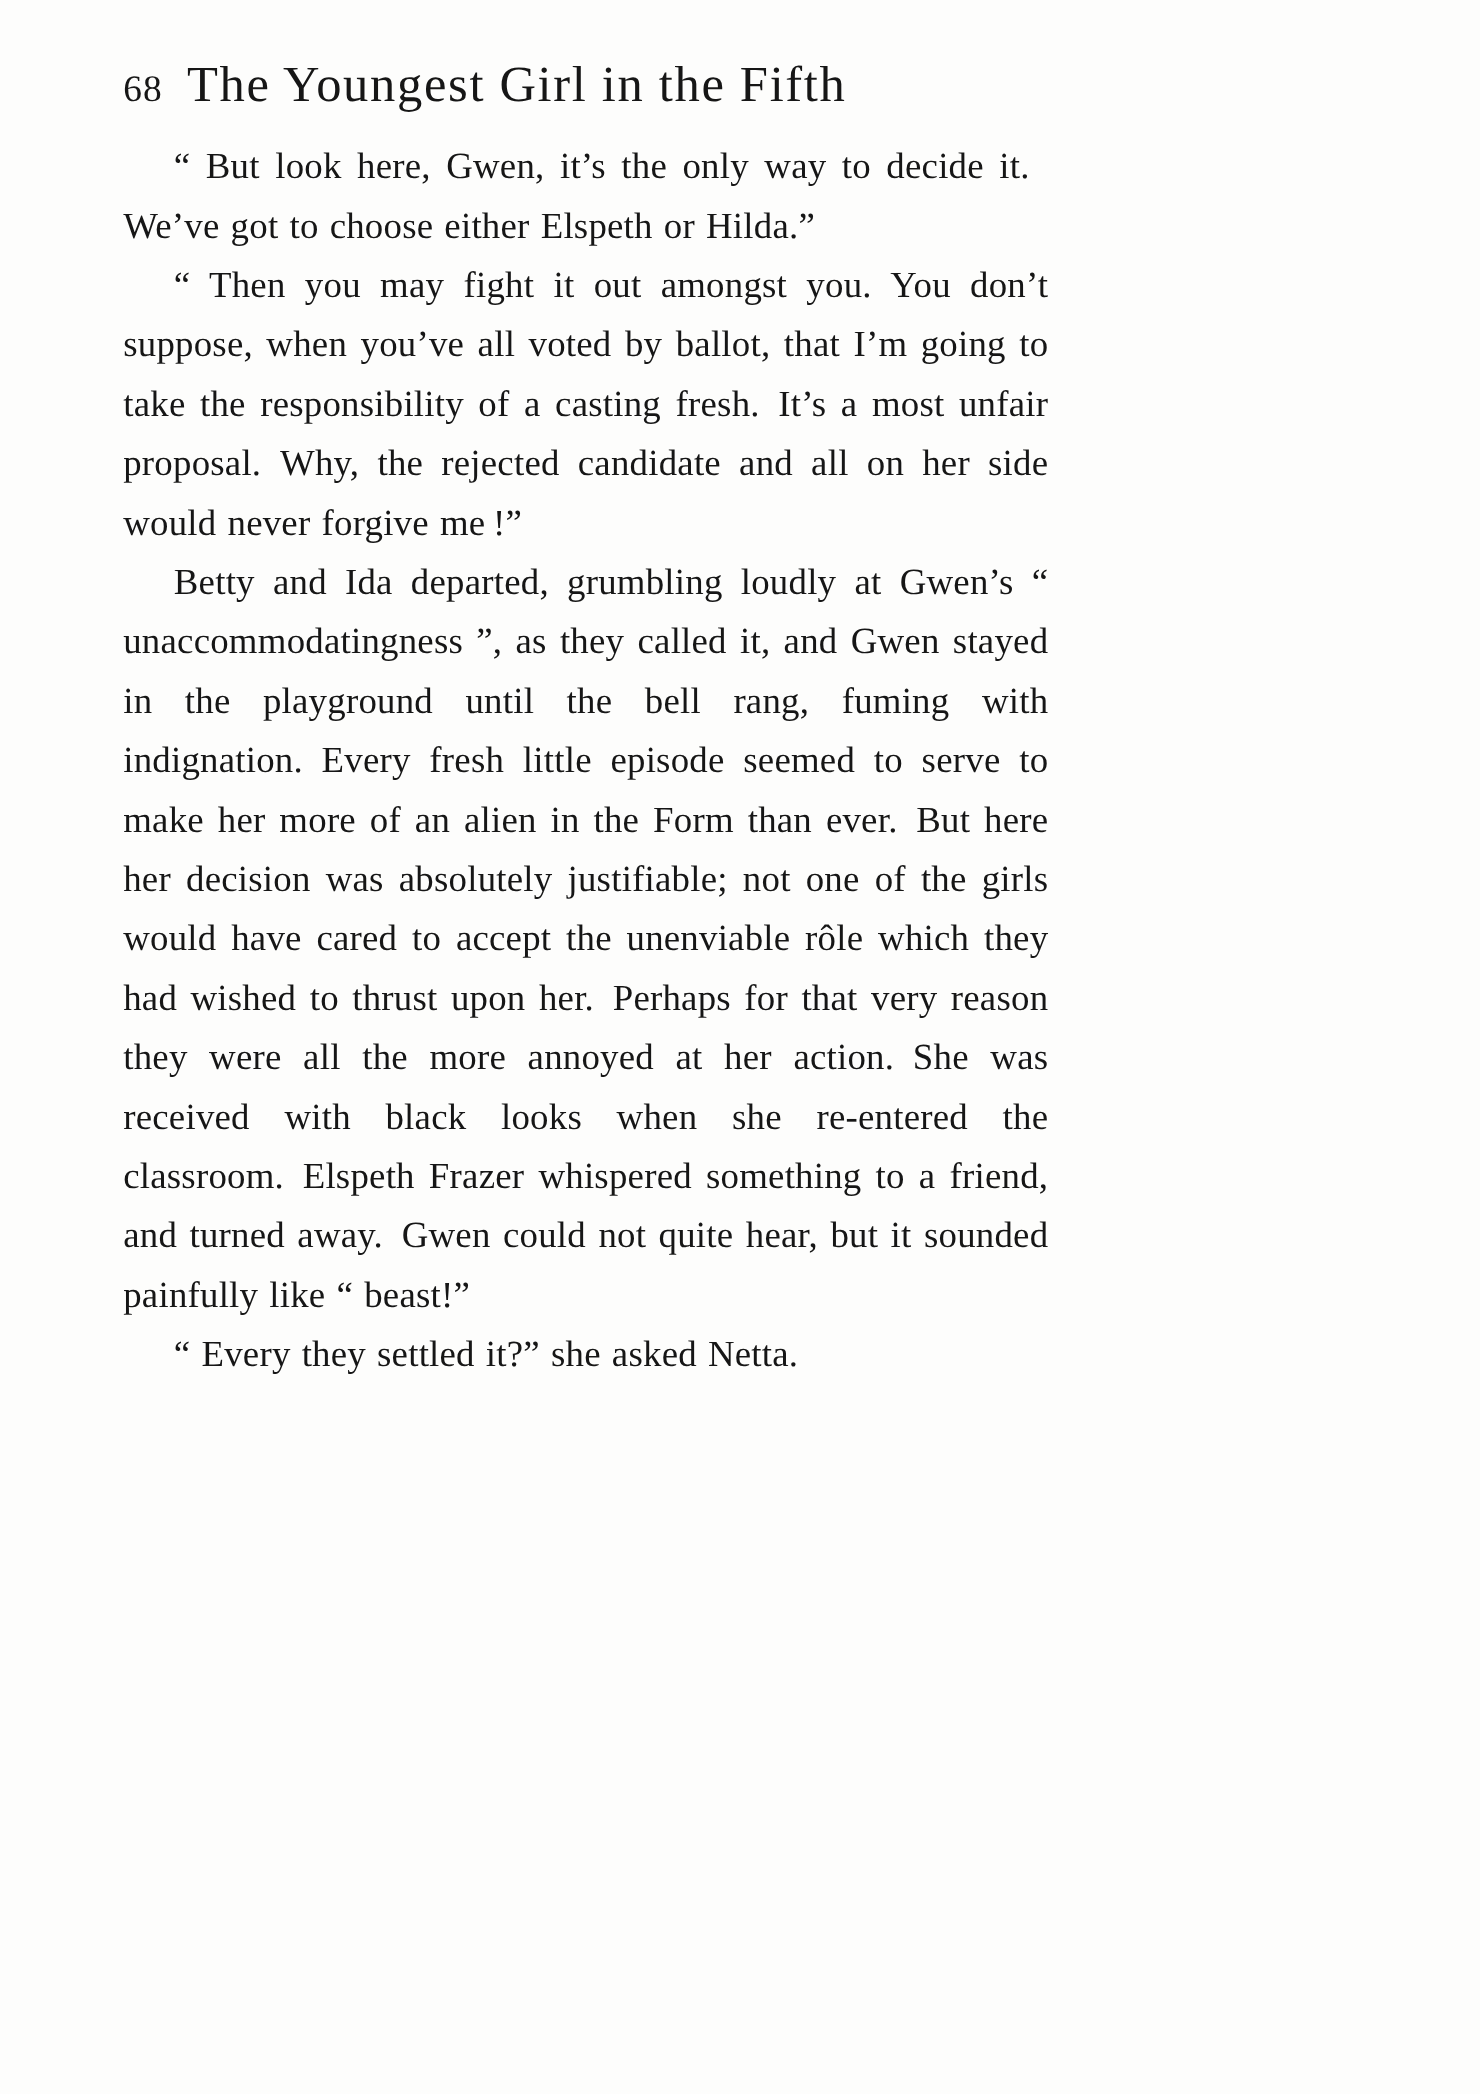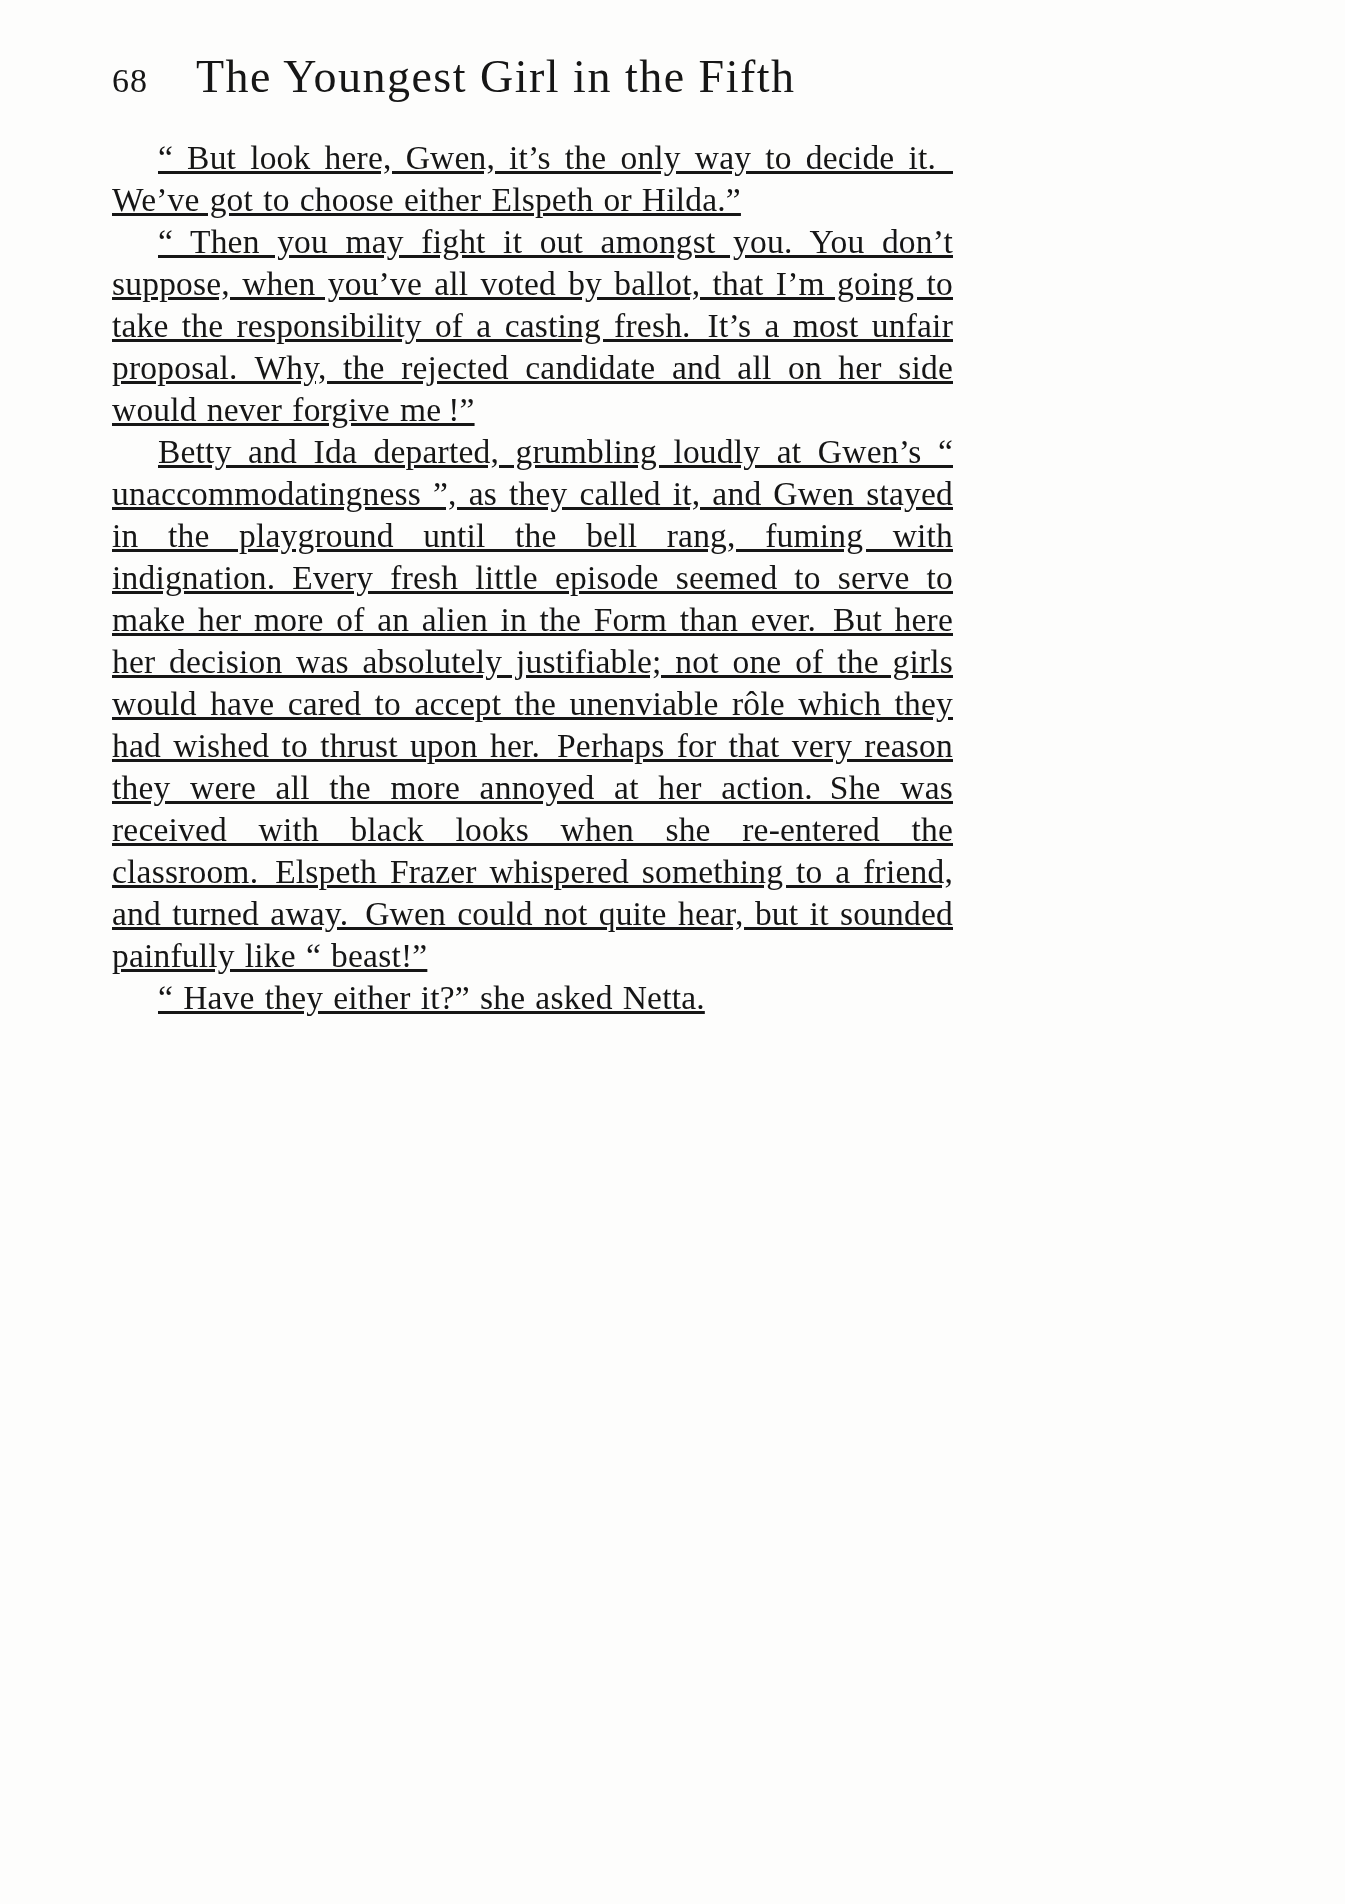--- a/index.html
+++ b/index.html
@@ -14,52 +14,51 @@
     box-sizing: border-box;
     background: #fdfdfc;
     color: #161616;
     font-family: "Liberation Serif", "DejaVu Serif", serif;
     padding: 50px 392px 0 112px;
     overflow: hidden;
   }
   .page-header {
     display: flex;
     align-items: baseline;
-    gap: 48px;
-    margin-bottom: 34px;
+    gap: 22px;
+    margin-bottom: 22px;
     white-space: nowrap;
   }
   .page-number {
     font-size: 34px;
     letter-spacing: 1px;
   }
   .page-title {
     margin: 0;
     font-size: 46px;
     font-weight: normal;
     letter-spacing: 1.5px;
   }
   .text-block p {
     margin: 0;
     font-size: 33.5px;
-    line-height: 42px;
+    line-height: 54px;
     text-align: justify;
     text-indent: 46px;
     letter-spacing: 0.2px;
     word-spacing: 1.5px;
-    text-decoration: underline;
   }
 </style>
 </head>
 <body>
 
 <div class="page">
   <header class="page-header">
     <span class="page-number">68</span>
     <h1 class="page-title">The Youngest Girl in the Fifth</h1>
   </header>
   <main class="text-block">
     <p>“ But look here, Gwen, it’s the only way to decide it. We’ve got to choose either Elspeth or Hilda.”</p>
     <p>“ Then you may fight it out amongst you. You don’t suppose, when you’ve all voted by ballot, that I’m going to take the responsibility of a casting fresh. It’s a most unfair proposal. Why, the rejected candidate and all on her side would never forgive me !”</p>
     <p>Betty and Ida departed, grumbling loudly at Gwen’s “ unaccommodatingness ”, as they called it, and Gwen stayed in the playground until the bell rang, fuming with indignation. Every fresh little episode seemed to serve to make her more of an alien in the Form than ever. But here her decision was absolutely justifiable; not one of the girls would have cared to accept the unenviable rôle which they had wished to thrust upon her. Perhaps for that very reason they were all the more annoyed at her action. She was received with black looks when she re-entered the classroom. Elspeth Frazer whispered something to a friend, and turned away. Gwen could not quite hear, but it sounded painfully like “ beast!”</p>
-    <p>“ Have they either it?” she asked Netta.</p>
+    <p>“ Every they settled it?” she asked Netta.</p>
   </main>
 </div>
 
 </body></html>

